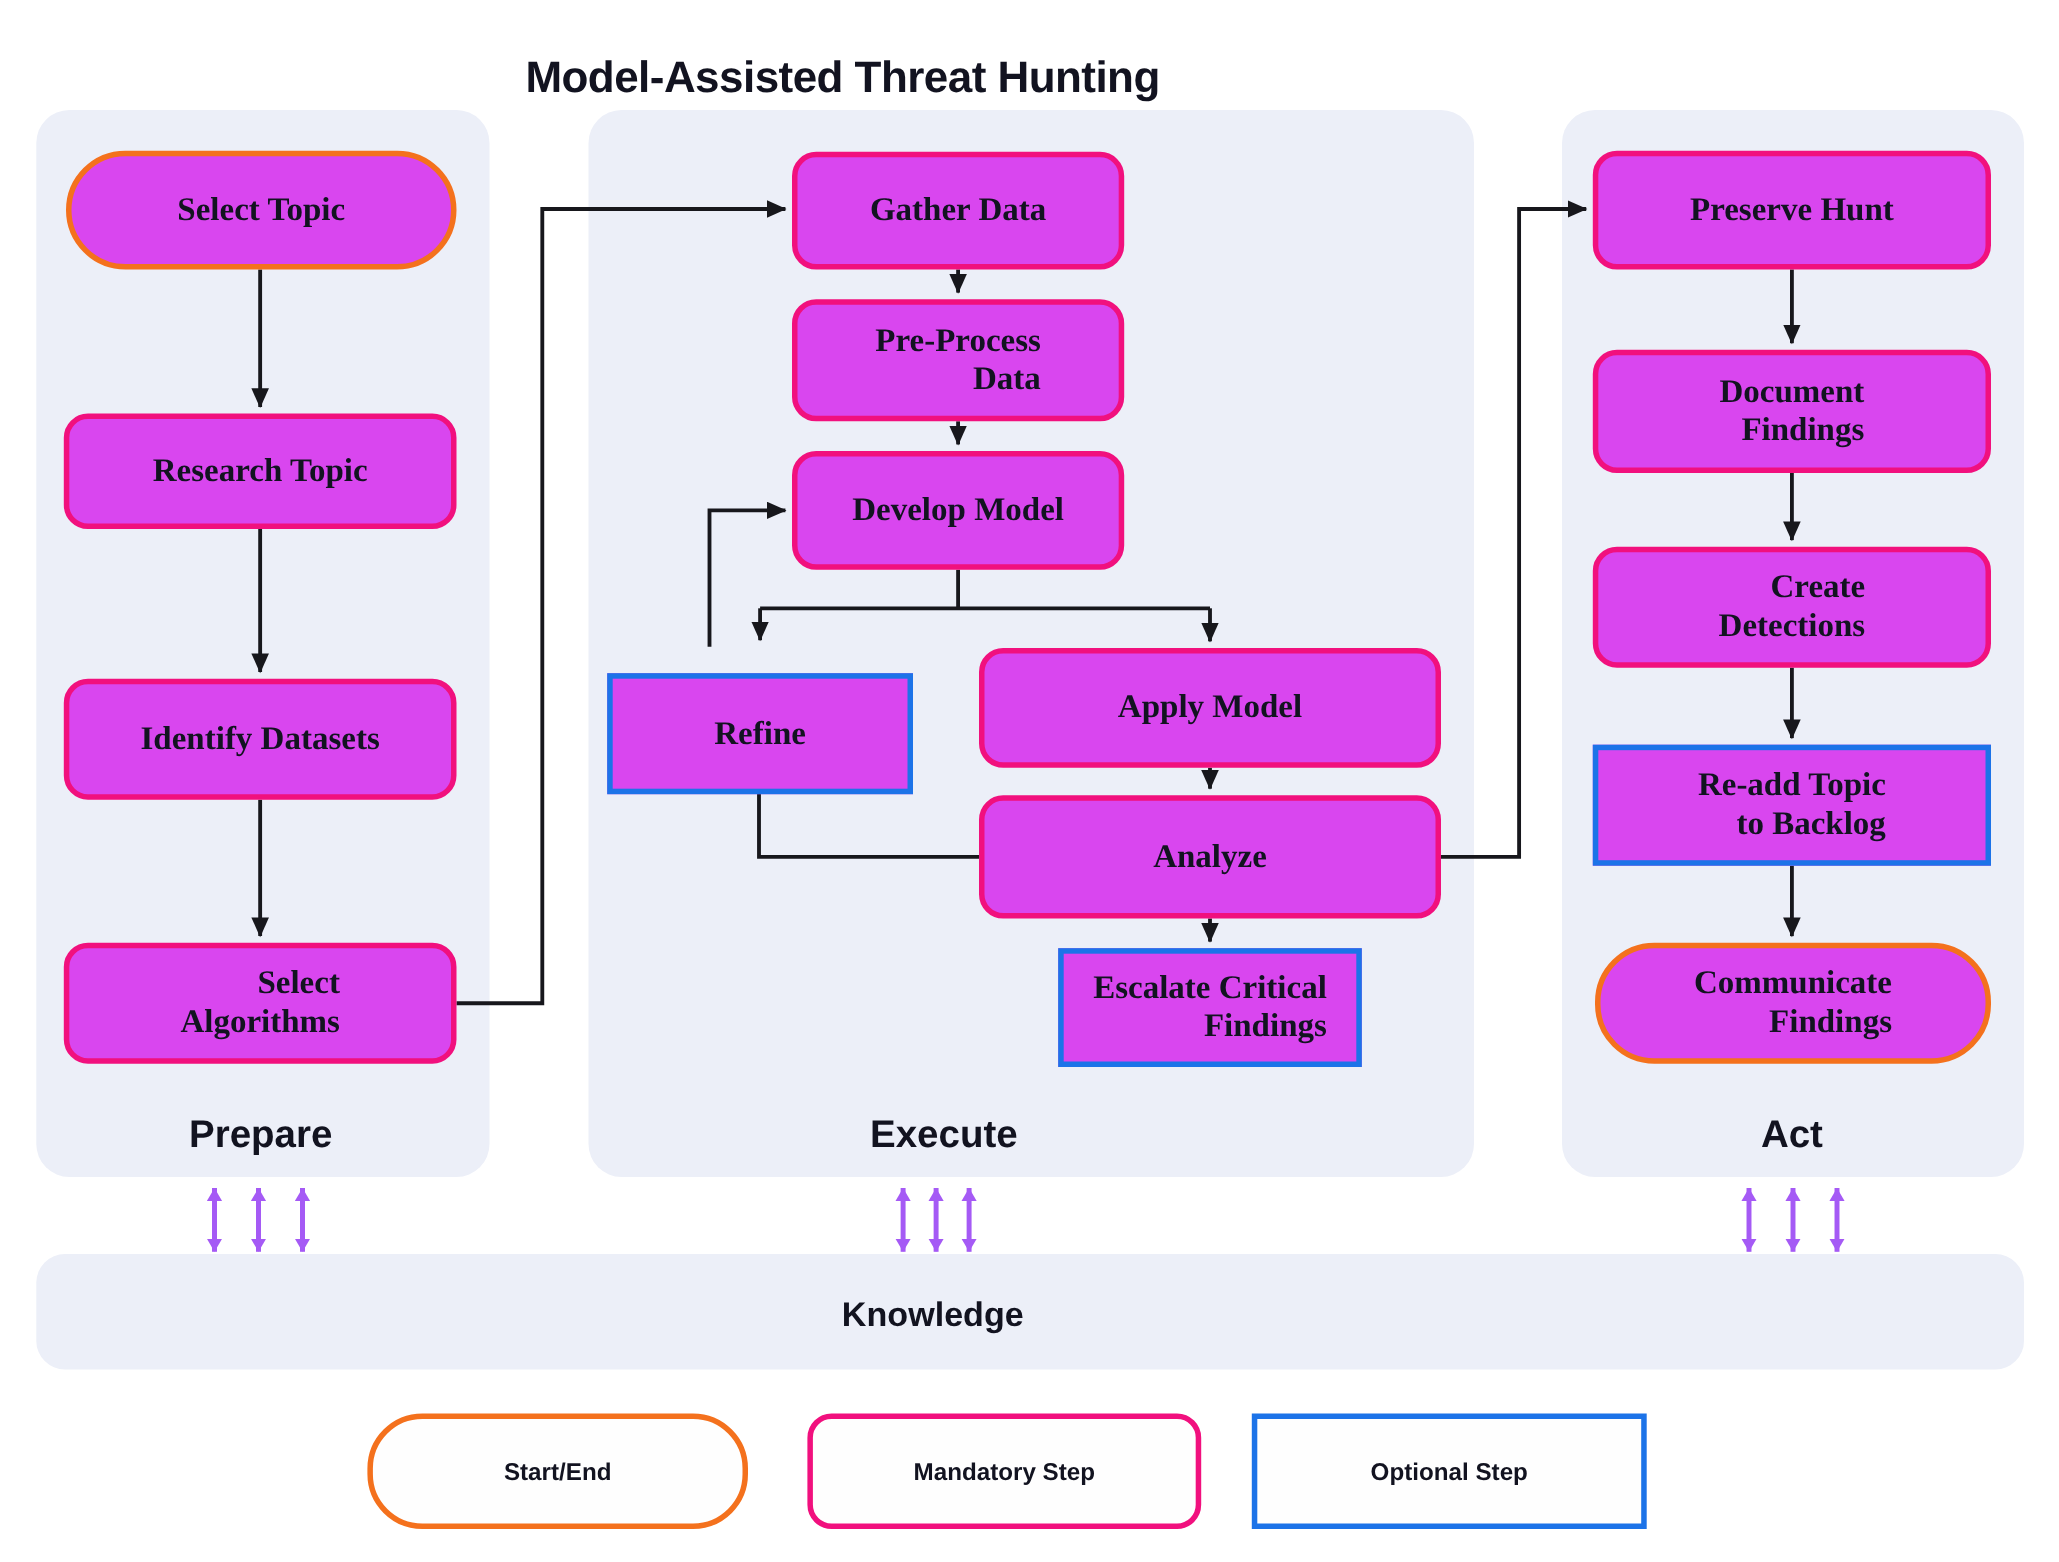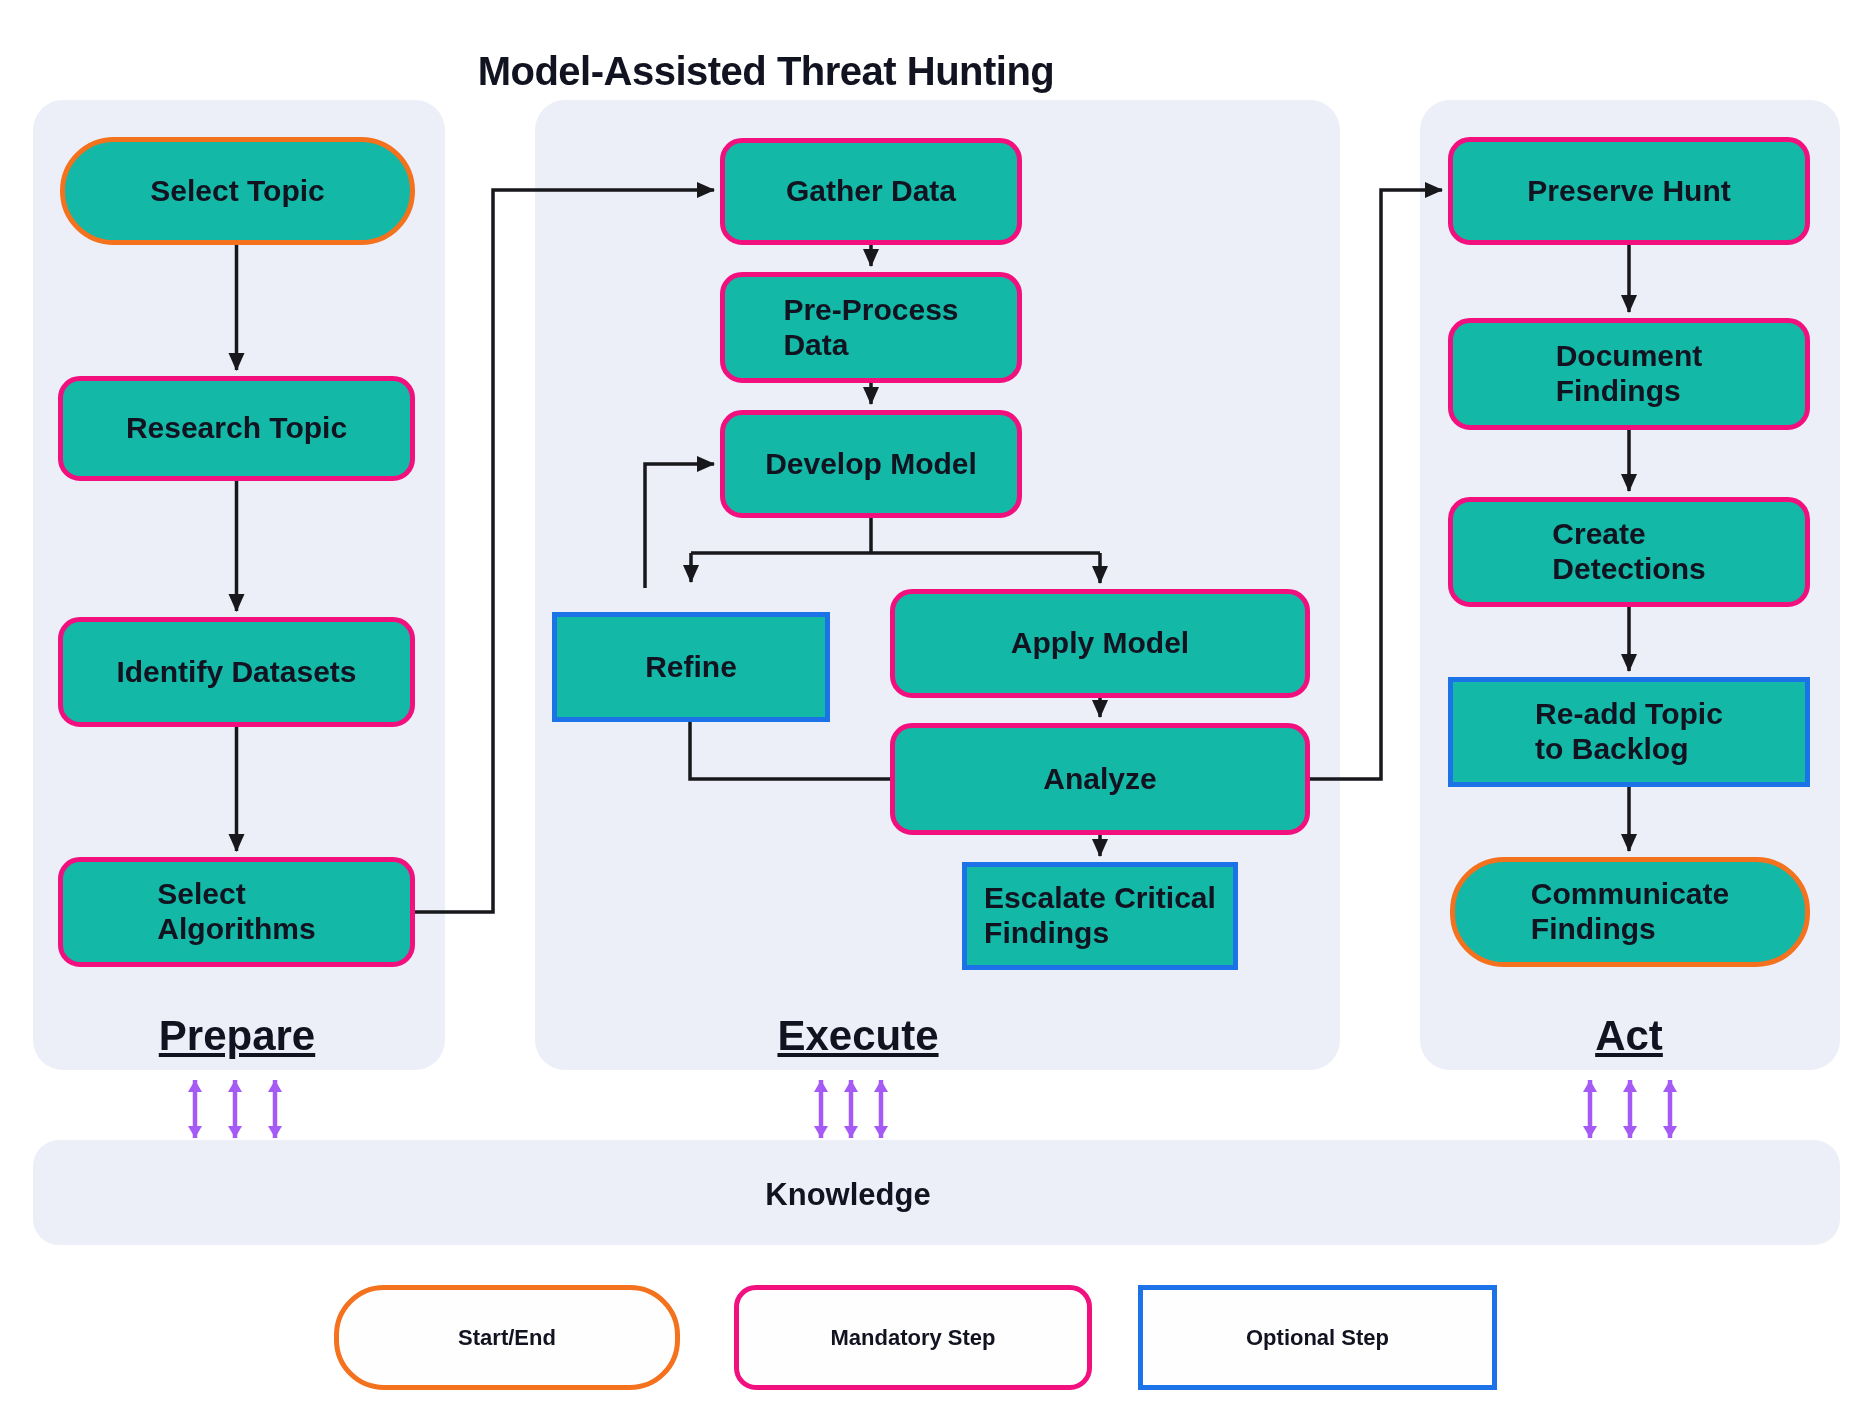--- a/index.html
+++ b/index.html
@@ -1,23 +1,23 @@
 <!DOCTYPE html>
 <html><head>
 <meta charset="utf-8">
 <style>
   html,body{margin:0;padding:0;background:#ffffff;}
   body{width:1872px;height:1420px;font-family:"Liberation Sans",sans-serif;color:#121320;}
   #canvas{position:relative;width:1872px;height:1420px;overflow:hidden;background:#ffffff;}
   .title{position:absolute;left:0;top:22px;width:1532px;text-align:center;
          font-size:40px;font-weight:bold;letter-spacing:-0.5px;z-index:3;}
   .panel{position:absolute;background:#ECEFF8;border-radius:30px;z-index:1;}
-  .panel-label{position:absolute;transform:translateX(-50%);font-size:42px;font-weight:bold;z-index:3;text-decoration:underline;}
-  .node{position:absolute;background:#14b8a6;display:flex;align-items:center;justify-content:center;
-        text-align:left;font-size:30px;font-weight:bold;line-height:1.16;z-index:3;box-sizing:border-box;}
+  .panel-label{position:absolute;transform:translateX(-50%);font-size:35px;font-weight:bold;z-index:3;}
+  .node{position:absolute;background:#d946ef;display:flex;align-items:center;justify-content:center;
+        text-align:right;font-size:30px;font-weight:bold;line-height:1.16;z-index:3;box-sizing:border-box;font-family:Liberation Serif, serif;}
   .node .node-label{white-space:pre-line;}
   .node.start{border:5px solid #F4711D;border-radius:54px;}
   .node.mandatory{border:5px solid #F1107E;border-radius:22px;}
   .node.optional{border:5px solid #1C73E8;border-radius:0;}
   .knowledge-bar{position:absolute;left:33px;top:1140px;width:1807px;height:105px;
                  background:#ECEFF8;border-radius:26px;z-index:1;}
   .knowledge-label{position:absolute;top:1177px;left:848px;transform:translateX(-50%);
                    font-size:31px;font-weight:bold;z-index:3;}
   .legend-box{position:absolute;background:#FEFEFE;display:flex;align-items:center;justify-content:center;
               font-size:22px;font-weight:bold;z-index:3;box-sizing:border-box;}

